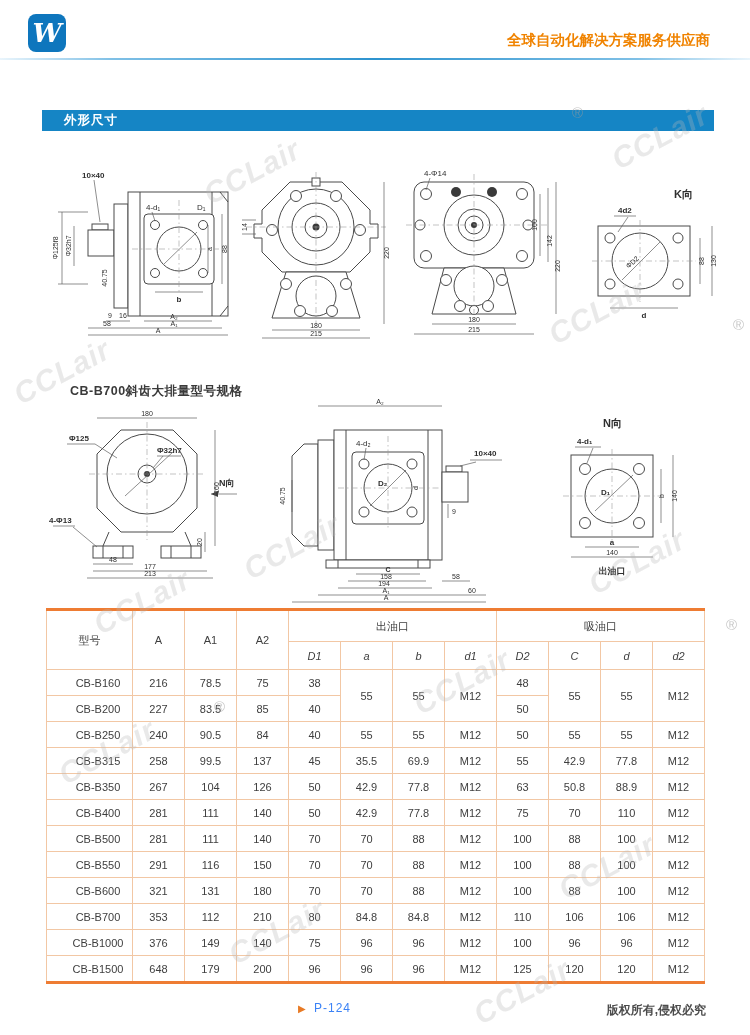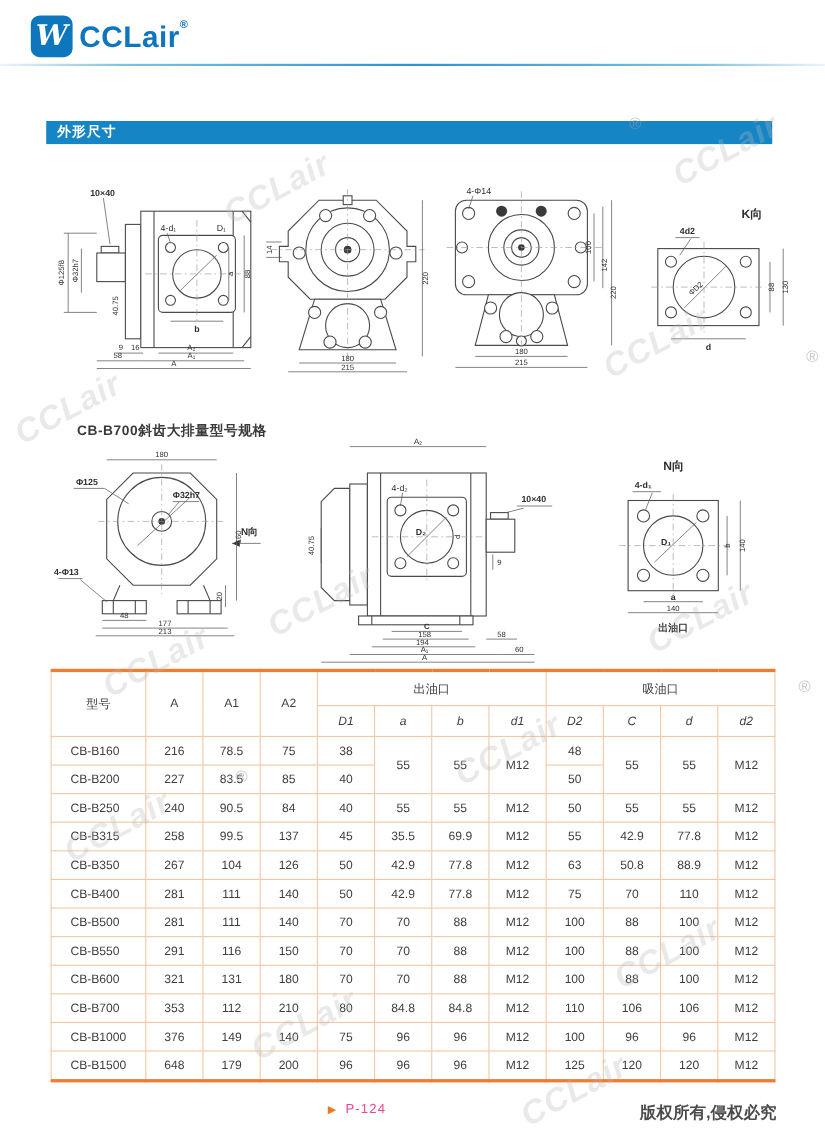--- a/index.html
+++ b/index.html
@@ -10,21 +10,21 @@
   .logo{position:absolute;left:28px;top:14px;display:flex;align-items:flex-start;}
   .logo-mark{width:38px;height:38px;background:#0e76bd;border-radius:8px;color:#fff;
              display:flex;align-items:center;justify-content:center;
              font-family:"DejaVu Serif",serif;font-style:italic;font-weight:bold;font-size:26px;}
   .brand{font-size:27px;font-weight:bold;color:#0e76bd;letter-spacing:.5px;margin-left:6px;line-height:40px;}
   .brand-reg{font-size:10px;color:#0e76bd;vertical-align:top;line-height:18px;}
   .tagline{position:absolute;right:40px;top:31px;color:#f08300;font-size:14.5px;font-weight:bold;}
   .hdr-line{position:absolute;left:0;top:58px;width:750px;height:2px;
             background:linear-gradient(to right,#eaf5fc,#7fc0e6 15%,#2d93cf 50%,#7fc0e6 85%,#eaf5fc);}
   
-  .secbar{position:absolute;left:42px;top:110px;width:660px;height:21px;background:#1585c5;}
+  .secbar{position:absolute;left:42px;top:110px;width:660px;height:21px;background:#1585c5;padding-left:12px;}
   .secbar-label{color:#fff;font-size:12.5px;font-weight:bold;line-height:21px;padding-left:10px;letter-spacing:1px;}
   
   .figtitle{position:absolute;font-size:12.5px;font-weight:bold;color:#3a3a3a;letter-spacing:.5px;}
   #fig1t{left:66px;top:146px;}
   #fig2t{left:70px;top:383px;text-align:right;}
   
   svg{position:absolute;overflow:visible;}
   .s{stroke:#4a4a4a;stroke-width:1;fill:none;}
   .sw{stroke:#4a4a4a;stroke-width:1;fill:#fff;}
   .dk{fill:#3a3a3a;stroke:none;}
@@ -34,42 +34,42 @@
   svg text.b{font-weight:bold;}
   svg text.t7{font-size:7px;} svg text.t9{font-size:9px;} svg text.t11{font-size:11px;}
   
   .tablewrap{position:absolute;left:46px;top:608px;width:658px;}
   table{border-collapse:collapse;table-layout:fixed;width:658px;
         border-top:3px solid #ee7c33;border-bottom:3px solid #ee7c33;}
   th,td{border:1px solid #f2c7a4;text-align:center;font-size:11px;color:#3e3e3e;font-weight:normal;
         padding:0;overflow:hidden;white-space:nowrap;}
   thead tr.h1 th{height:30px;} thead tr.h2 th{height:27px;font-style:italic;}
   tbody td{height:25px;}
-  tbody td:first-child{text-align:left;padding-left:17px;}
+  tbody td:first-child{text-align:center;padding-left:17px;}
   
   .foot{position:absolute;left:0;top:1000px;width:750px;height:24px;font-size:12px;}
   .foot-arrow{position:absolute;left:298px;top:3px;color:#e87a25;font-size:10px;}
-  .foot-page{position:absolute;left:314px;top:1px;color:#ec4899;letter-spacing:1px;}
-  .foot-copy{position:absolute;right:44px;top:2px;color:#4b4b4b;font-weight:bold;font-size:15px;}
+  .foot-page{position:absolute;left:314px;top:1px;color:#3b82f6;letter-spacing:1px;}
+  .foot-copy{position:absolute;right:44px;top:2px;color:#4b4b4b;font-weight:bold;font-size:12px;}
   
   .wm-layer{position:absolute;left:0;top:0;width:750px;height:1035px;pointer-events:none;z-index:5;}
   .wm{position:absolute;font-size:30px;font-weight:bold;font-style:italic;color:#b9b9b9;opacity:.30;
       transform:rotate(-28deg);letter-spacing:1px;}
   .wmr{position:absolute;font-size:15px;color:#9a9a9a;opacity:.55;}
 </style>
 </head>
 <body>
 
 <div class="page">
 
   <div class="hdr">
     <div class="logo">
       <div class="logo-mark">W</div>
-      <div class="brand"><span>CCLair</span><span class="brand-reg">®</span></div>
     </div>
+    <div class="tagline">全球自动化解决方案服务供应商</div>
     <div class="hdr-line"></div>
   </div>
 
   <div class="secbar">
     <div class="secbar-label">外形尺寸</div>
   </div>
 
 
   <svg style="left:52px;top:166px" width="185" height="172" viewBox="0 0 185 172">
     <g>

